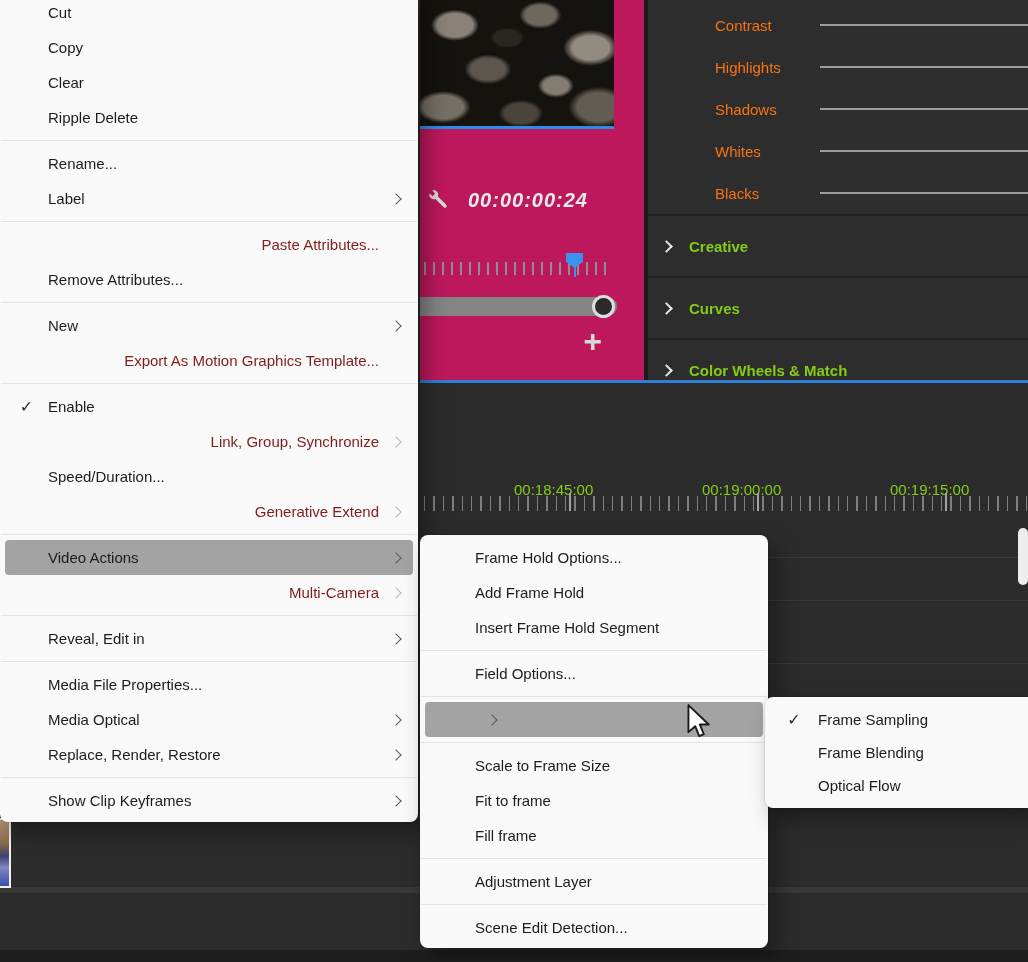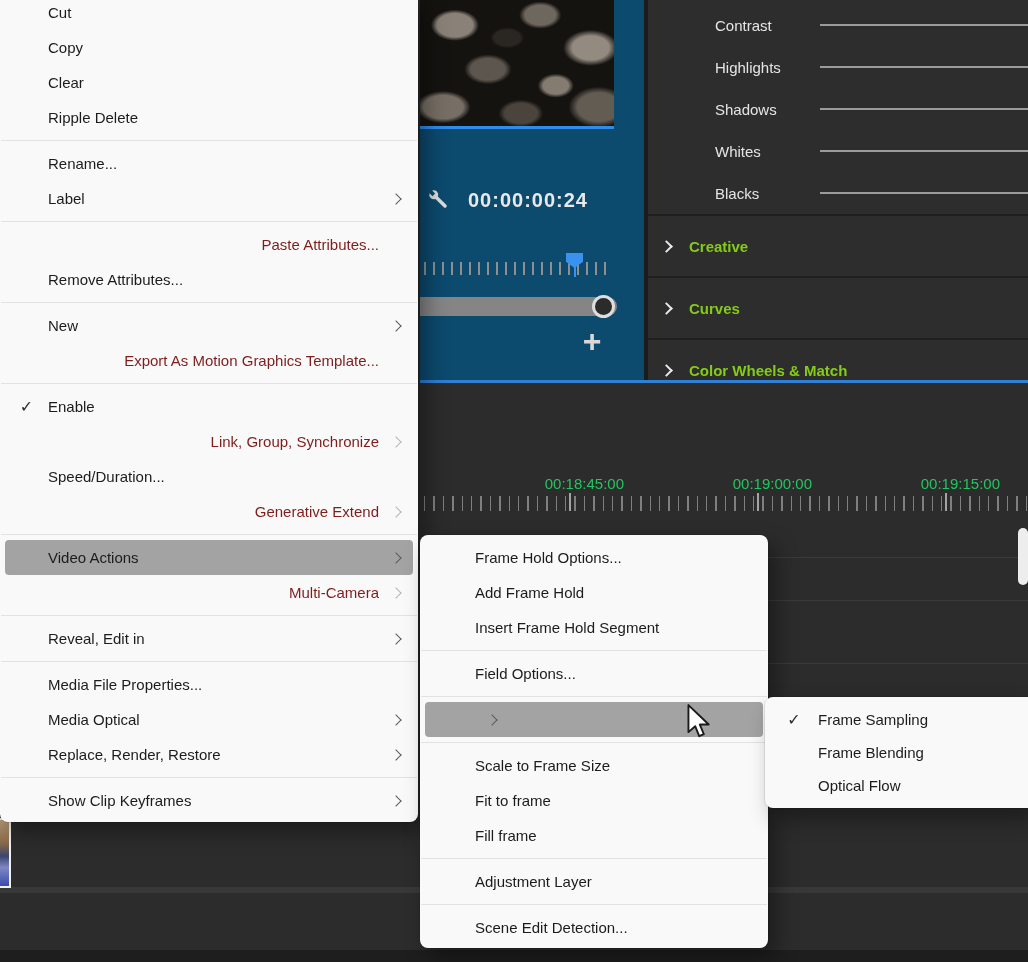--- a/index.html
+++ b/index.html
@@ -2,21 +2,21 @@
 <html><head>
 <meta charset="utf-8">
 <style>
   * { margin:0; padding:0; box-sizing:border-box; }
   html,body { width:1028px; height:962px; overflow:hidden; background:#2c2c2c;
               font-family:"Liberation Sans", sans-serif; }
   #stage { position:relative; width:1028px; height:962px; background:#2c2c2c; }
 
   
   .panel { position:absolute; }
-  #program-monitor { left:420px; top:0; width:224px; height:456px; background:#0c4a6e; }
+  #program-monitor { left:420px; top:0; width:224px; height:456px; background:#be185d;font-style:italic; }
   #video-frame { position:absolute; left:0; top:0; width:194px; height:126px;
     background-color:#151310;
     background-image:
       radial-gradient(ellipse 40px 26px at 18% 20%, #8a8178 0 45%, transparent 60%),
       radial-gradient(ellipse 34px 22px at 62% 12%, #6e675e 0 45%, transparent 62%),
       radial-gradient(ellipse 46px 30px at 88% 38%, #938a80 0 40%, transparent 60%),
       radial-gradient(ellipse 38px 24px at 35% 55%, #5d564e 0 45%, transparent 62%),
       radial-gradient(ellipse 30px 20px at 70% 68%, #847b71 0 42%, transparent 60%),
       radial-gradient(ellipse 44px 26px at 12% 85%, #776f65 0 45%, transparent 62%),
       radial-gradient(ellipse 36px 22px at 52% 90%, #4a443d 0 45%, transparent 62%),
@@ -38,30 +38,30 @@
     background:#858585; border-radius:0 10px 10px 0; }
   #pm-scroll-knob { position:absolute; right:2px; top:-2px; width:23px; height:23px;
     border-radius:50%; background:#2b2b2b; border:3.5px solid #dedede; }
   #pm-add { position:absolute; left:156px; top:326px; width:32px; height:32px;
     color:#d8d8d8; font-size:32px; font-weight:bold; text-align:center; line-height:30px; }
 
   #panel-divider { left:644px; top:0; width:4px; height:380px; background:#1b1b1b; }
 
   #lumetri { left:648px; top:0; width:380px; height:380px; background:#2d2d2d; padding-top:4px; }
   .lum-row { height:42px; display:flex; align-items:center; padding-left:67px; }
-  .lum-label { width:105px; color:#e5e5e5; font-size:15px; }
+  .lum-label { width:105px; color:#f97316; font-size:15px; }
   .lum-track { flex:1; height:2px; background:#9b9b9b; }
   .lum-section { height:62px; border-top:2px solid #1f1f1f; display:flex; align-items:center; padding-left:14px; }
   .lum-chev { width:9px; height:9px; border-top:2.5px solid #e8e8e8; border-right:2.5px solid #e8e8e8;
     transform:rotate(45deg); margin-right:18px; flex:none; }
   .lum-section-label { color:#84cc16; font-size:15px; font-weight:bold; }
 
   #timeline-blue-line { left:420px; top:380px; width:608px; height:3px; }
   #timeline { left:0; top:383px; width:1028px; height:579px; background:#2c2c2c; }
-  .tl-tc { position:absolute; top:92px; width:110px; text-align:right; color:#22c55e; font-size:15px; }
+  .tl-tc { position:absolute; top:98px; width:110px; text-align:left; color:#84cc16; font-size:15px; }
   #tl-ruler { position:absolute; left:424px; top:113px; width:604px; height:15px;
     background:repeating-linear-gradient(to right,#7f7f7f 0 1.5px,transparent 1.5px 9.4px);
   }
   .tl-major-tick { position:absolute; top:-3px; width:2px; height:18px; background:#a3a3a3; }
   .track-sep { position:absolute; left:420px; width:608px; height:1px; background:#3a3a3a; }
   #tl-band { position:absolute; left:0; top:504px; width:1028px; height:6px; background:#383838; }
   #tl-bottom-strip { position:absolute; left:0; top:567px; width:1028px; height:12px; background:#1e1e1e; }
   #tl-vscroll { position:absolute; left:1018px; top:145px; width:10px; height:57px;
     background:#ededed; border-radius:5px; }
   #clip-thumb { position:absolute; left:0; top:435px; width:11px; height:70px;

